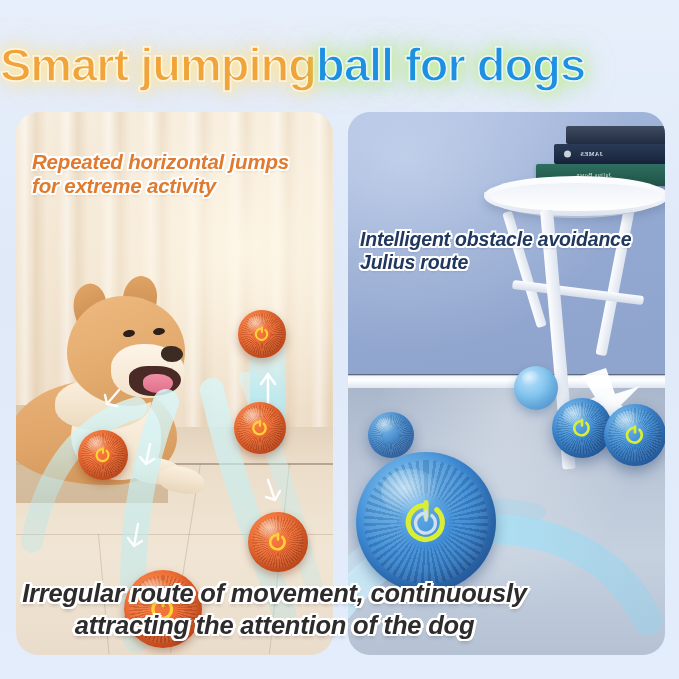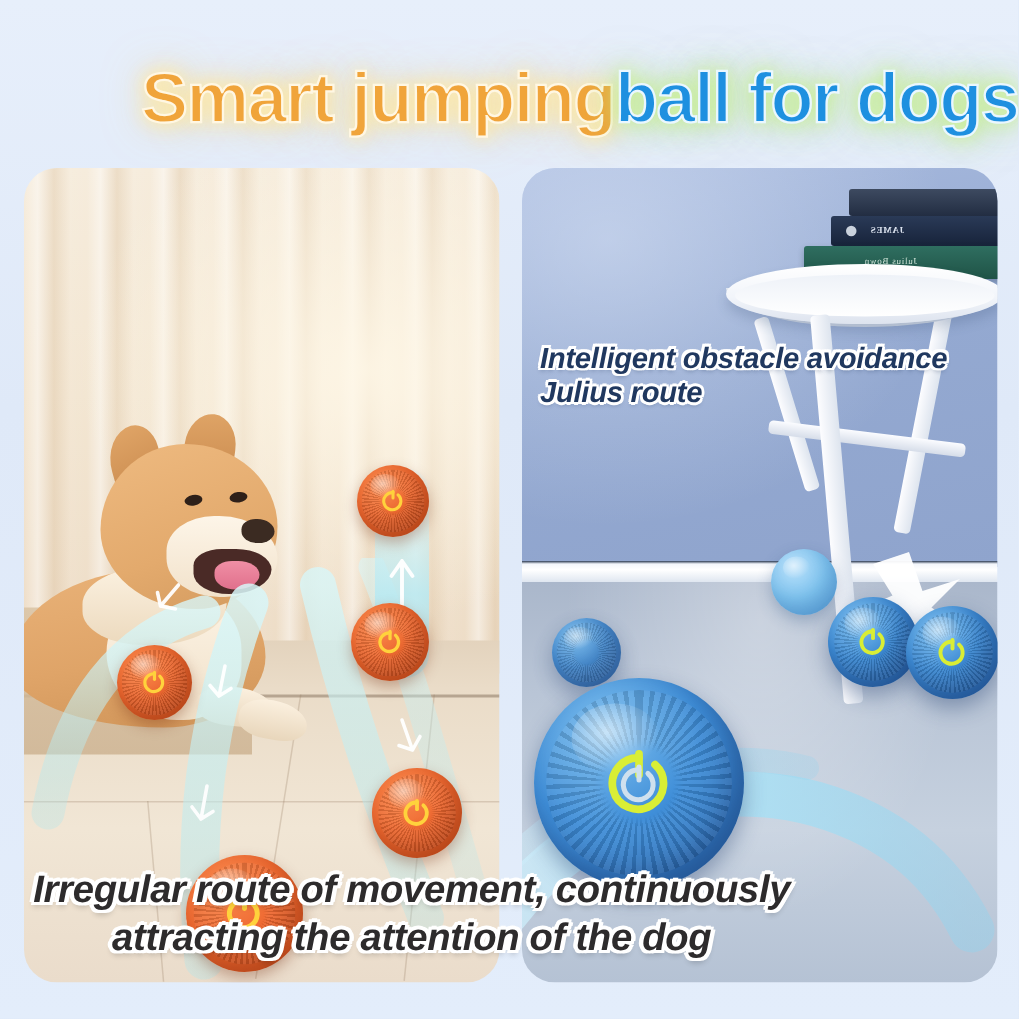--- a/index.html
+++ b/index.html
@@ -12,21 +12,21 @@
   }
   #stage{
     position:relative;width:679px;height:679px;
     background:linear-gradient(180deg,#e7effb 0%,#dfe9f8 40%,#e3edfb 100%);
     overflow:hidden;
   }
 
   
   #title-bar{
     position:absolute;left:0;top:34px;width:679px;height:62px;
-    text-align:right;white-space:nowrap;
+    text-align:left;white-space:nowrap;
     font-size:47px;font-weight:bold;letter-spacing:-1px;
     line-height:62px;
   }
   #title-bar .t1{
     color:#f0a43a;
     -webkit-text-stroke:1.5px #fff7e3;
     text-shadow:
       0 0 10px rgba(255,235,170,.95),
       0 0 18px rgba(255,225,140,.8),
       0 0 28px rgba(255,215,120,.5);
@@ -481,18 +481,20 @@
       <div class="gloss"></div>
       <svg class="pwr-glyph" viewBox="0 0 24 24">
         <path d="M12 3.6 A 8.6 8.6 0 1 0 17.4 5.8" fill="none" stroke="#d9ee35" stroke-width="2.6" stroke-linecap="round"></path>
         <path d="M12 2.2 V 9.2" fill="none" stroke="#d9ee35" stroke-width="2.6" stroke-linecap="round"></path>
         <path d="M12 7.6 A 5 5 0 1 0 15 8.8" fill="none" stroke="#cfe0ee" stroke-width="1.7" stroke-linecap="round"></path>
         <path d="M12 6.6 V 11" fill="none" stroke="#cfe0ee" stroke-width="1.7" stroke-linecap="round"></path>
       </svg>
     </div>
   </div>
 
+  <div class="cap" id="cap-left">Repeated horizontal jumps
+for extreme activity</div>
   <div class="cap" id="cap-right">Intelligent obstacle avoidance
 Julius route</div>
   <div class="cap" id="cap-bottom">Irregular route of movement, continuously
 attracting the attention of the dog</div>
 
 </div>
 
 </body></html>

